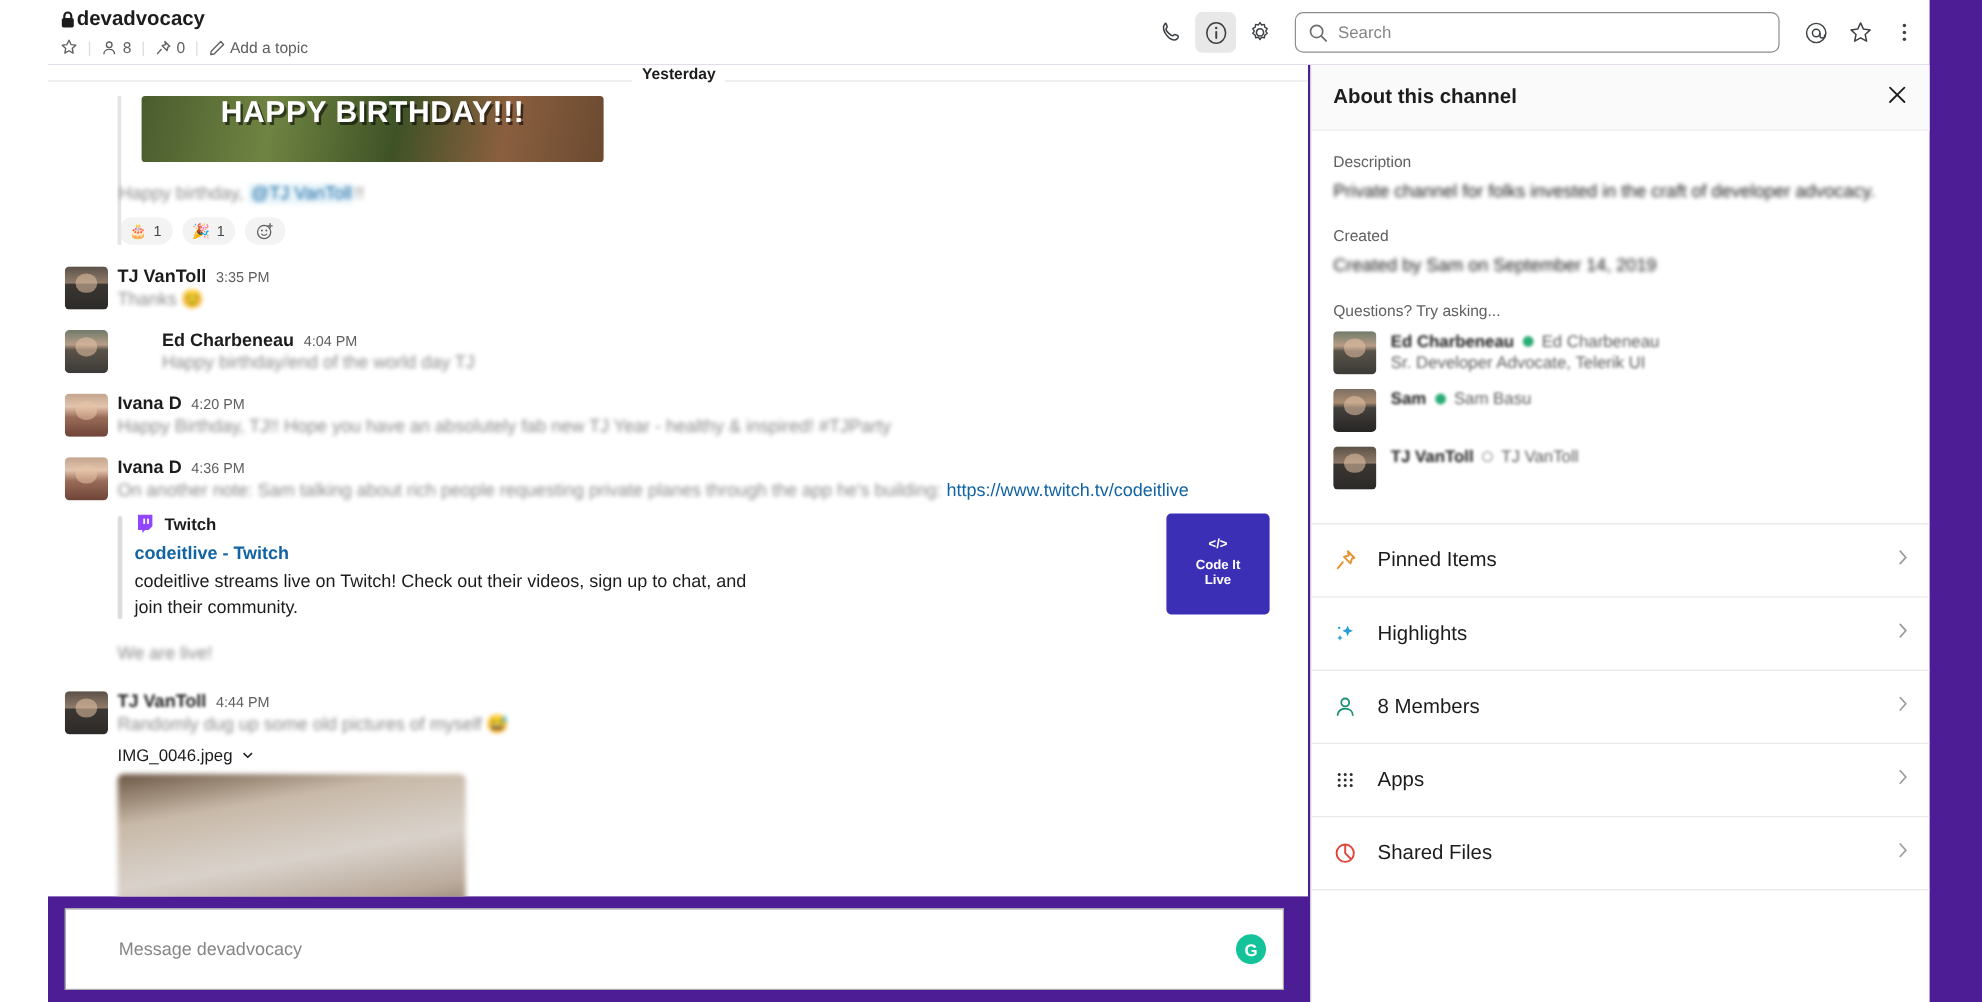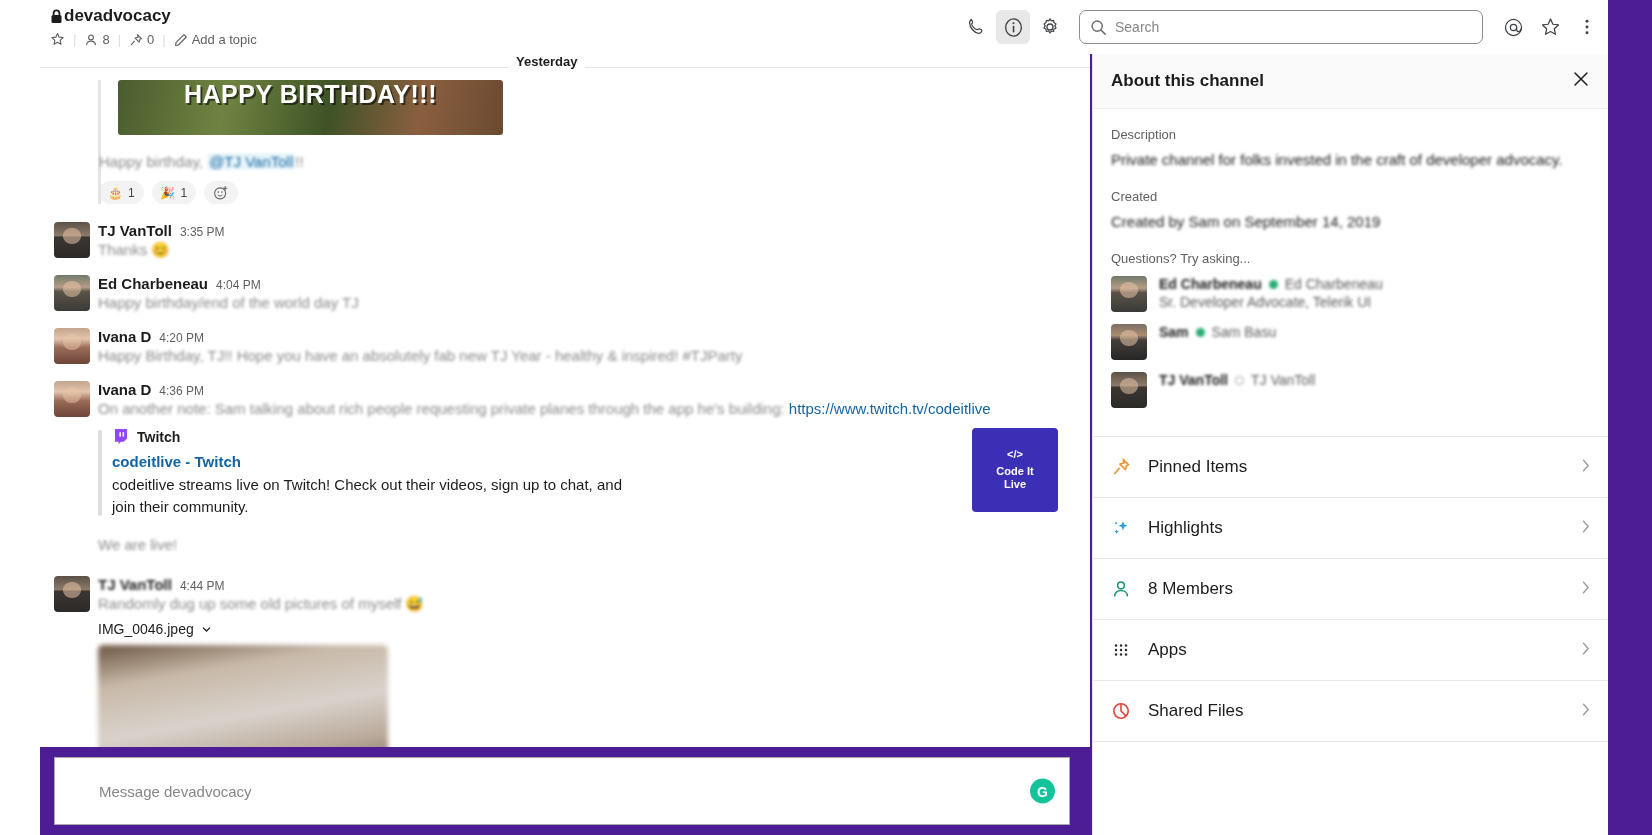--- a/index.html
+++ b/index.html
@@ -46,21 +46,21 @@
   .searchbox .ph { font-size: 14px; color: #868686; }
 
   
   .msgpane {
     position: absolute; top: 54px; left: 0; width: 1050px; bottom: 88px;
     overflow: hidden; background: #fff;
   }
   .daydiv { position: relative; height: 26px; }
   .daydiv .line { position: absolute; top: 13px; left: 0; right: 0; height: 1px; background: #e4e4e4; }
   .daydiv .lbl {
-    position: absolute; top: 0; left: 468px; background: #fff; padding: 0 8px;
+    position: absolute; top: 0; left: 487px; background: #fff; padding: 0 8px;
     font-size: 13px; font-weight: bold; color: #1d1c1d;
   }
 
   .quoteblk { padding-left: 58px; position: relative; }
   .quoteblk:before {
     content: ""; position: absolute; left: 58px; top: 0; bottom: 0; width: 3px; background: #e4e4e4;
   }
   .bday-img {
     margin-left: 20px; width: 385px; height: 55px; border-radius: 3px;
     background: linear-gradient(100deg,#4a5c2e 0%,#6f8442 28%,#3f5226 55%,#8a5f3f 78%,#6b4a30 100%);
@@ -308,21 +308,21 @@
         </div>
       <div class="mbody">
         <div class="mhead">
           <span class="uname">TJ VanToll</span>
           <span class="utime">3:35 PM</span>
         </div>
         <div class="msgline blur">Thanks 😊</div>
       </div>
     </div>
 
-    <div class="msg" style="margin-top:8px;">
+    <div class="msg" style="margin-top:8px;gap:37px;">
       <div class="av">
           <div class="face f-ed"></div>
         </div>
       <div class="mbody">
         <div class="mhead">
           <span class="uname">Ed Charbeneau</span>
           <span class="utime">4:04 PM</span>
         </div>
         <div class="msgline blur">Happy birthday/end of the world day TJ</div>
       </div>

